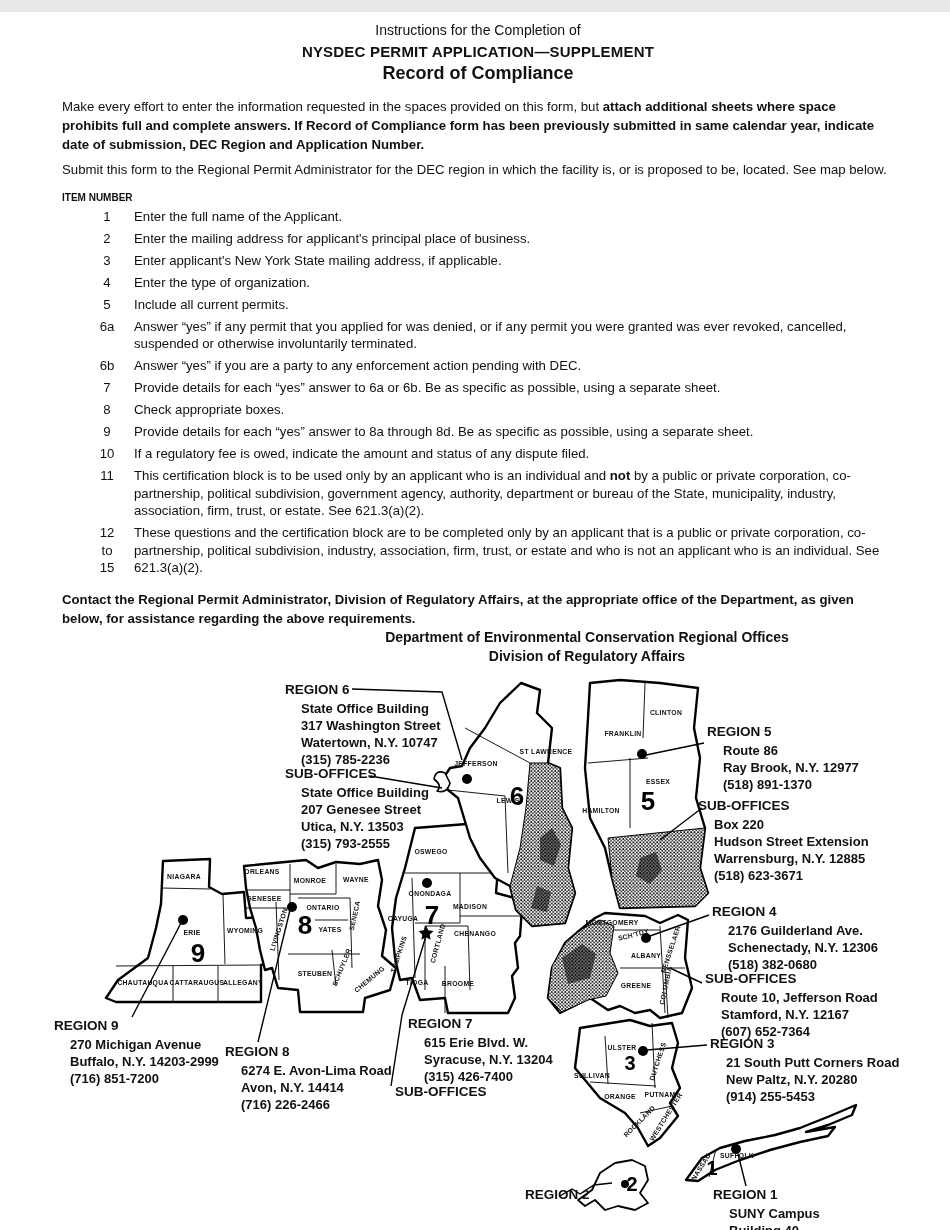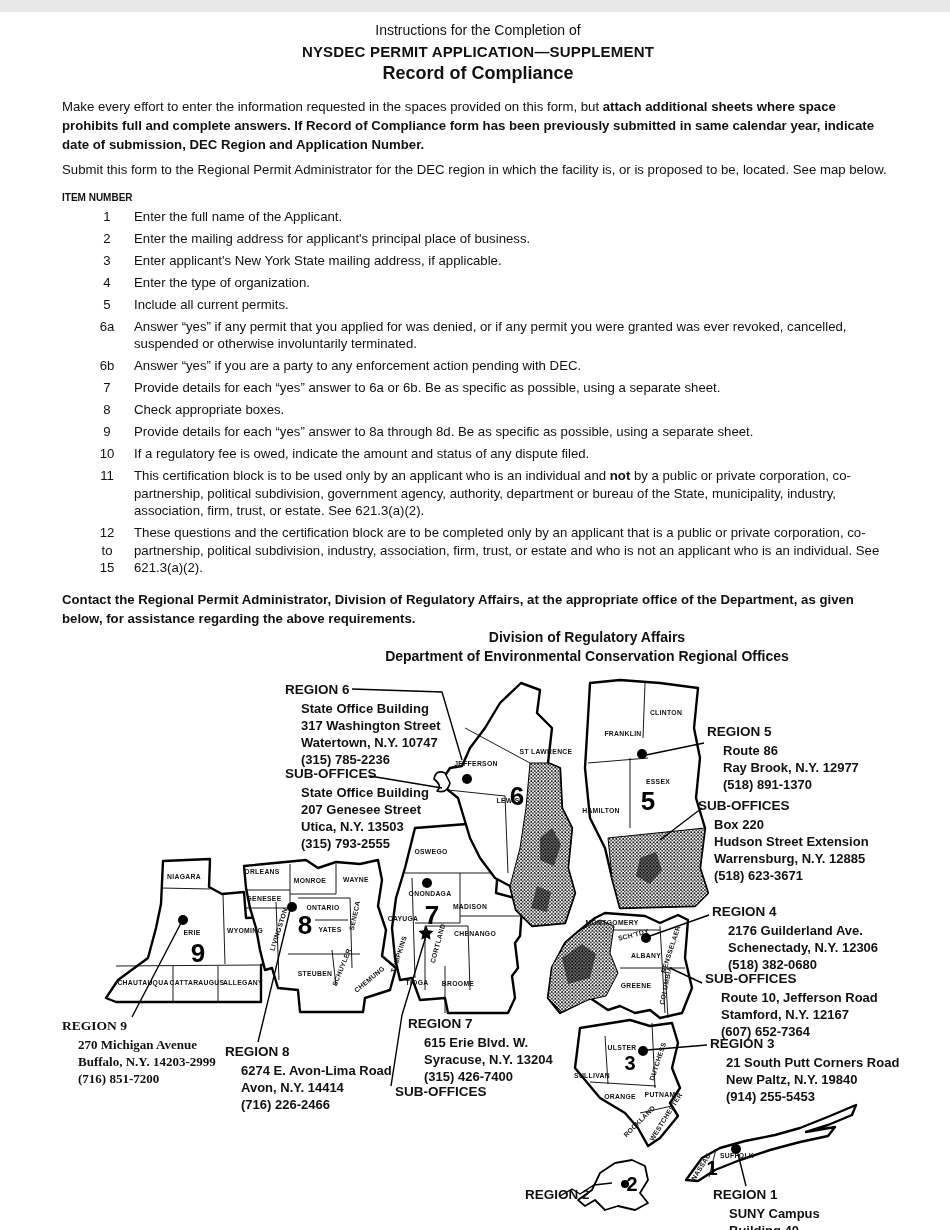--- a/index.html
+++ b/index.html
@@ -115,22 +115,22 @@
         </div>
         <div class="item-text">These questions and the certification block are to be completed only by an applicant that is a public or private corporation, co-partnership, political subdivision, industry, association, firm, trust, or estate and who is not an applicant who is an individual. See 621.3(a)(2).</div>
       </div>
     </div>
 
     <div class="para contact">Contact the Regional Permit Administrator, Division of Regulatory Affairs, at the appropriate office of the Department, as given below, for assistance regarding the above requirements.</div>
   </div>
 
   <div class="map-area">
     <div class="map-title">
+      <div>Department of Environmental Conservation Regional Offices</div>
       <div>Division of Regulatory Affairs</div>
-      <div>Department of Environmental Conservation Regional Offices</div>
     </div>
 
     <div class="map-canvas">
       <svg class="map-svg" width="950" height="620" viewBox="0 0 950 620" xmlns="http://www.w3.org/2000/svg">
         <defs>
           <pattern id="stipple" width="3.4" height="3.4" patternUnits="userSpaceOnUse">
             <rect width="3.4" height="3.4" fill="#fff"></rect>
             <circle cx="1" cy="1" r="0.95" fill="#000"></circle>
             <circle cx="2.6" cy="2.6" r="0.8" fill="#000"></circle>
           </pattern>
@@ -326,25 +326,25 @@
         <div class="office-lines">
           <div>Route 10, Jefferson Road</div>
           <div>Stamford, N.Y. 12167</div>
           <div>(607) 652-7364</div>
         </div>
       </div>
       <div class="office" style="left:710px;top:368px;">
         <div class="office-label">REGION 3</div>
         <div class="office-lines">
           <div>21 South Putt Corners Road</div>
-          <div>New Paltz, N.Y. 19840</div>
+          <div>New Paltz, N.Y. 20280</div>
           <div>(914) 255-5453</div>
         </div>
       </div>
-      <div class="office" style="left:62px;top:350px;font-family:Liberation Serif, serif;">
+      <div class="office" style="left:54px;top:350px;">
         <div class="office-label">REGION 9</div>
         <div class="office-lines">
           <div>270 Michigan Avenue</div>
           <div>Buffalo, N.Y. 14203-2999</div>
           <div>(716) 851-7200</div>
         </div>
       </div>
       <div class="office" style="left:225px;top:376px;">
         <div class="office-label">REGION 8</div>
         <div class="office-lines">

